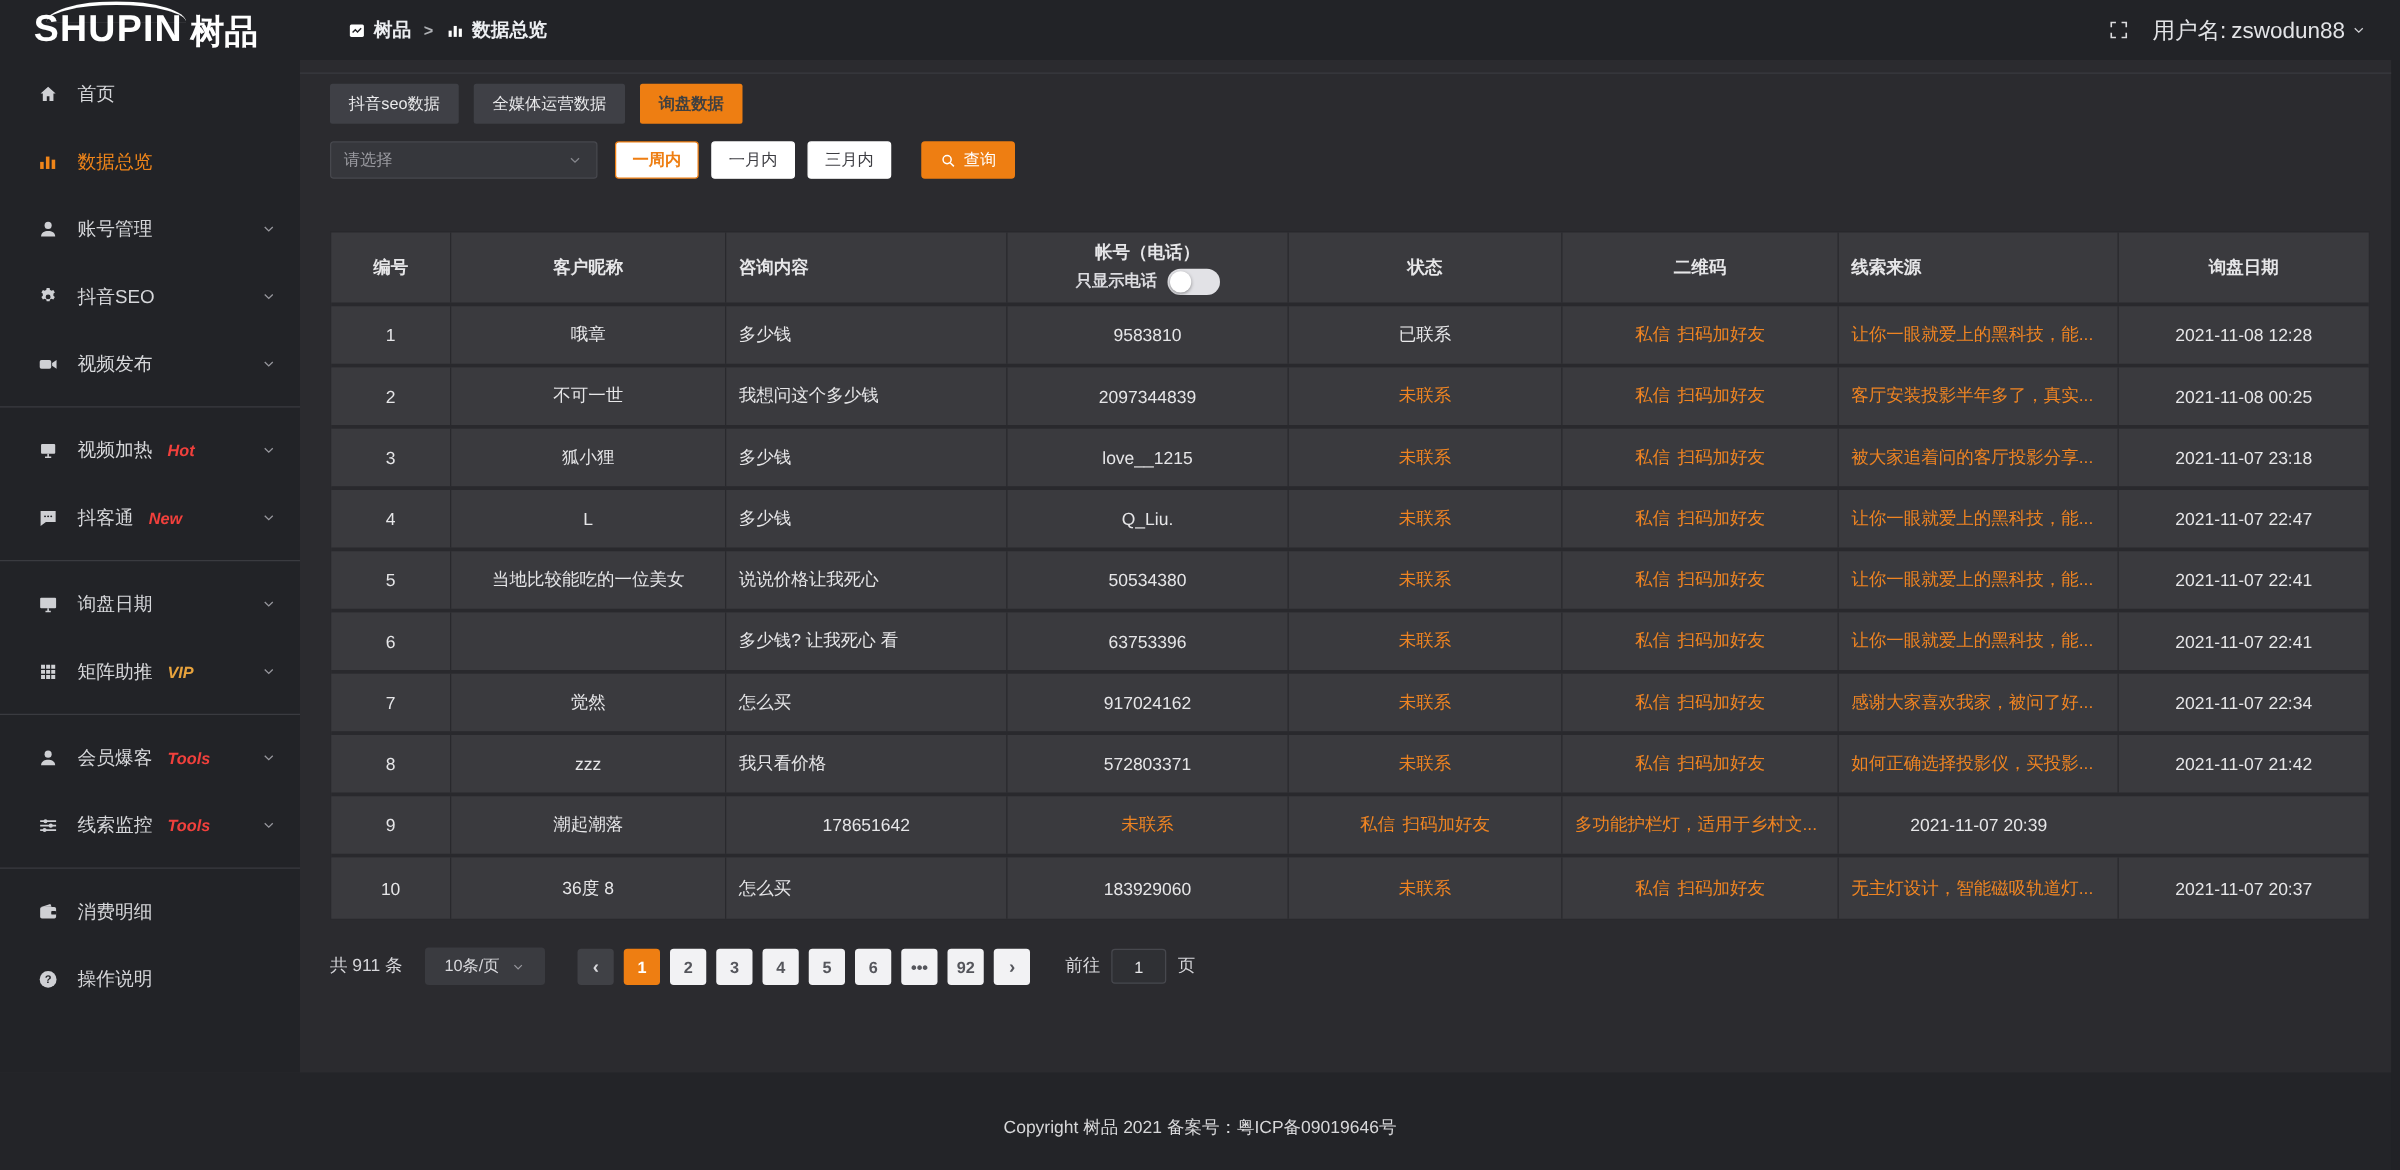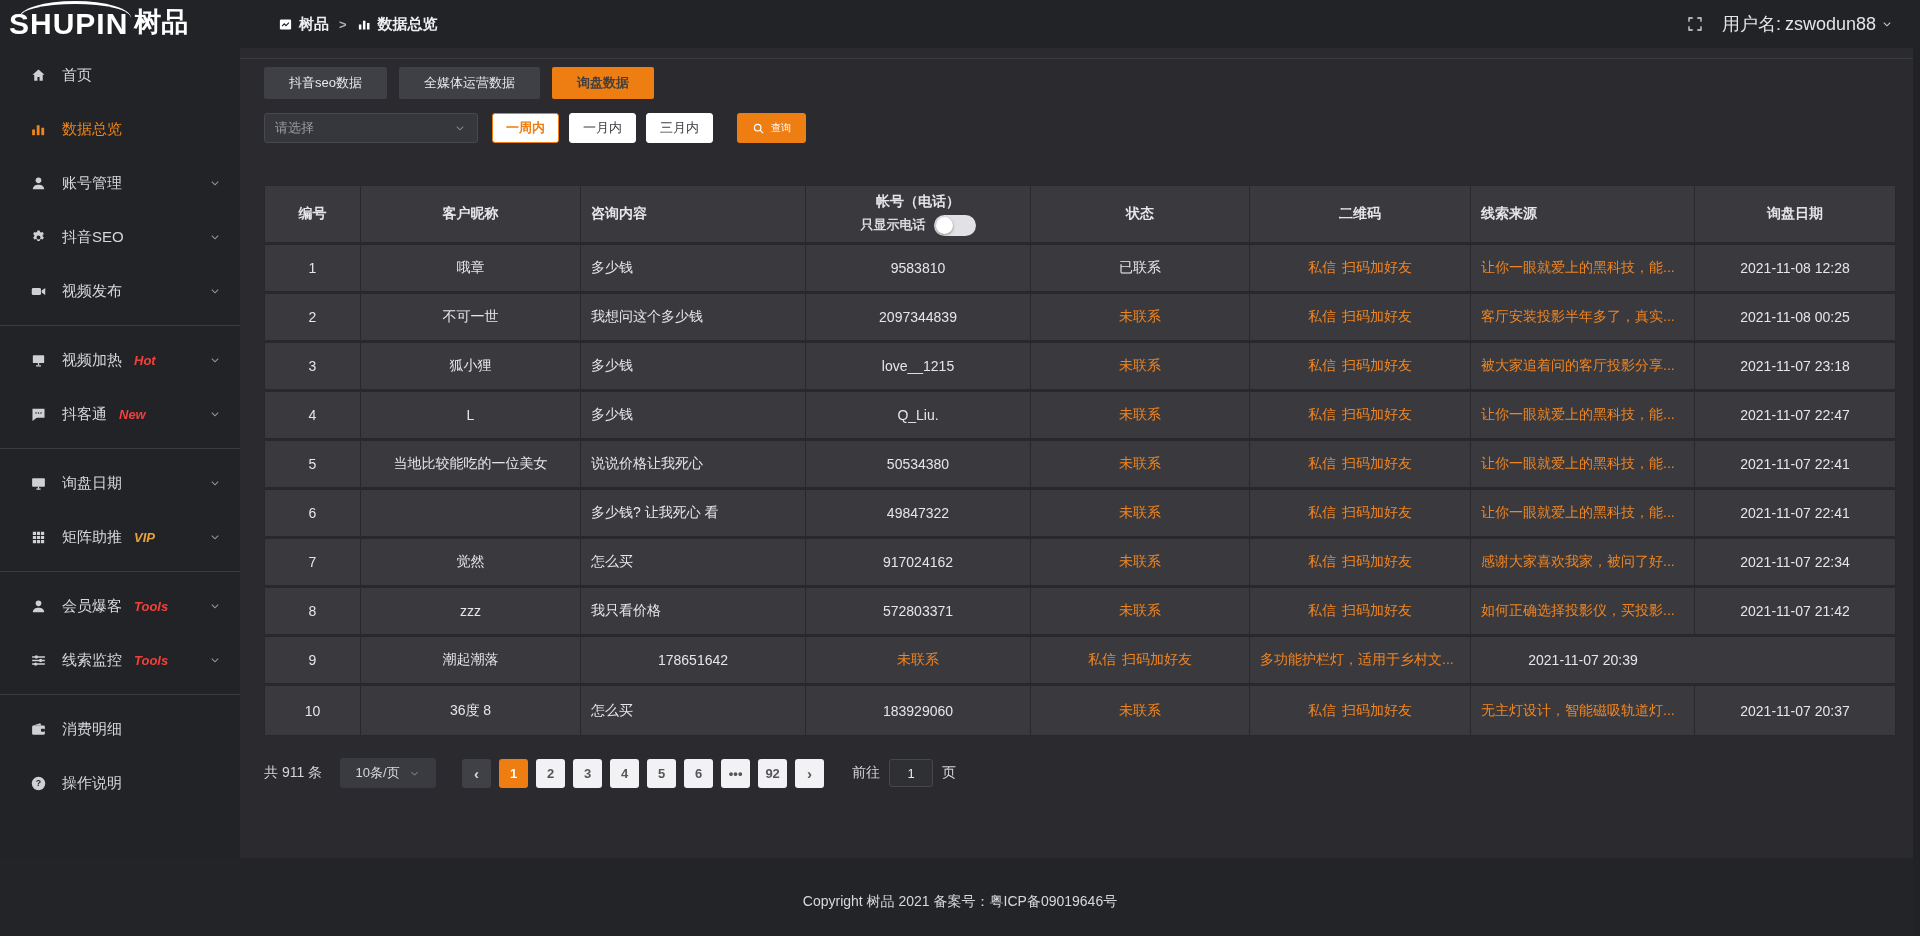--- a/index.html
+++ b/index.html
@@ -14,21 +14,21 @@
     --txt:#e8e8ea;
     --muted:#c8c8cc;
   }
   *{box-sizing:border-box;margin:0;padding:0}
   html,body{width:1920px;height:936px;overflow:hidden}
   body{font-family:"Liberation Sans","DejaVu Sans",sans-serif;background:var(--content-bg);color:var(--txt);position:relative}
   svg{display:block}
 
   
   .topbar{position:absolute;left:0;top:0;width:1920px;height:48px;background:var(--bar-bg);display:flex;align-items:center;z-index:5}
-  .logo{width:240px;padding-left:9px;display:flex;gap:6px;position:relative}
+  .logo{width:240px;padding-left:27px;display:flex;align-items:flex-end;gap:6px;position:relative}
   .logo-en{font-size:30px;font-weight:bold;letter-spacing:1px;color:#fff;line-height:1;position:relative}
   .logo-en::before{content:"";position:absolute;left:10px;top:-8px;width:112px;height:14px;border-top:3px solid #fff;border-radius:50% 50% 0 0/100% 100% 0 0}
   .logo-cn{font-size:27px;font-weight:bold;color:#fff;line-height:1}
   .breadcrumb{display:flex;align-items:center;gap:8px;margin-left:38px;font-size:15px;font-weight:bold;color:#eceef1}
   .crumb{display:flex;align-items:center;gap:6px}
   .crumb .ico{width:15px;height:15px;color:#fff}
   .crumb-sep{color:#aeb0b4;font-size:13px;margin:0 2px}
   .topbar-right{margin-left:auto;display:flex;align-items:center;gap:18px;padding-right:26px}
   .fs-btn{width:18px;height:18px;color:#dcdcdf;cursor:pointer}
   .user-box{display:flex;align-items:center;gap:4px;font-size:18px;color:#e3e4e7;cursor:pointer}
@@ -46,28 +46,28 @@
   .badge.red{color:var(--red)}
   .badge.gold{color:var(--gold)}
   .side-chev{margin-left:auto;width:14px;height:14px;color:#97979d}
   .side-chev svg{width:14px;height:14px}
   .side-divider{height:1px;background:#3a3b40;margin:7px 0}
 
   
   .main{position:absolute;left:240px;top:48px;width:1680px;height:810px;background:var(--content-bg);padding:10px 24px 0 24px}
   .main::before{content:"";position:absolute;left:0;top:10px;width:1680px;height:1px;background:#3a3b40}
   .tabs{display:flex;gap:12px;margin-top:9px}
-  .tab{height:32px;padding:0 25px;border:none;border-radius:2px;background:#3f4046;color:#e9e9eb;font-size:13px;cursor:pointer;font-family:inherit}
+  .tab{height:32px;padding:0 15px;border:none;border-radius:2px;background:#3f4046;color:#e9e9eb;font-size:13px;cursor:pointer;font-family:inherit}
   .tab.active{background:var(--accent);color:#404040;font-weight:bold}
   .filters{display:flex;margin-top:14px;gap:10px}
   .select{width:214px;height:30px;background:#36373c;border:1px solid #47484e;border-radius:3px;display:flex;align-items:center;padding:0 10px;color:#9b9ba1;font-size:13px;cursor:pointer;margin-right:4px}
   .select .sel-chev{margin-left:auto;width:14px;height:14px;color:#85868c}
   .range-btn{height:30px;padding:0 13px;background:#fff;border:1px solid #fff;border-radius:3px;color:#3d3d42;font-size:13px;cursor:pointer;font-family:inherit}
   .range-btn.active{color:var(--accent);border-color:var(--accent);font-weight:bold}
-  .search-btn{height:30px;padding:0 15px;margin-left:14px;background:var(--accent);color:#fff;border:none;border-radius:3px;font-size:10px;display:flex;align-items:center;gap:6px;cursor:pointer;font-family:inherit}
+  .search-btn{height:30px;padding:0 15px;margin-left:14px;background:var(--accent);color:#fff;border:none;border-radius:3px;font-size:13px;display:flex;align-items:center;gap:6px;cursor:pointer;font-family:inherit}
   .search-btn svg{width:13px;height:13px}
 
   
   .table{margin-top:42px;width:1632px;border:1px solid var(--grid);background:var(--grid)}
   .trow{display:grid;grid-template-columns:96px 220px 225px 225px 219px 221px 224px 200px;background:var(--cell-bg);border-bottom:3px solid var(--grid)}
   .trow:last-child{border-bottom:none}
   .trow.head{height:59px}
   .trow.body{height:49px}
   .td,.th{display:flex;align-items:center;justify-content:center;border-right:1px solid var(--grid);font-size:14px;color:#e6e6e8;overflow:hidden;padding:0 10px}
   .td:last-child,.th:last-child{border-right:none}
@@ -464,21 +464,21 @@
         </div>
         <div class="td align-left">
           <span class="src">让你一眼就爱上的黑科技，能...</span>
         </div>
         <div class="td align-center">2021-11-07 22:41</div>
       </div>
       <div class="trow body">
         <div class="td align-center">6</div>
         <div class="td align-center"></div>
         <div class="td align-left">多少钱? 让我死心 看</div>
-        <div class="td align-center">49847322</div>
+        <div class="td align-center">63753396</div>
         <div class="td align-center">
           <span class="st uncontacted">未联系</span>
         </div>
         <div class="td align-center qr-cell">
           <span class="qlink">私信</span>
           <span class="qlink">扫码加好友</span>
         </div>
         <div class="td align-left">
           <span class="src">让你一眼就爱上的黑科技，能...</span>
         </div>

